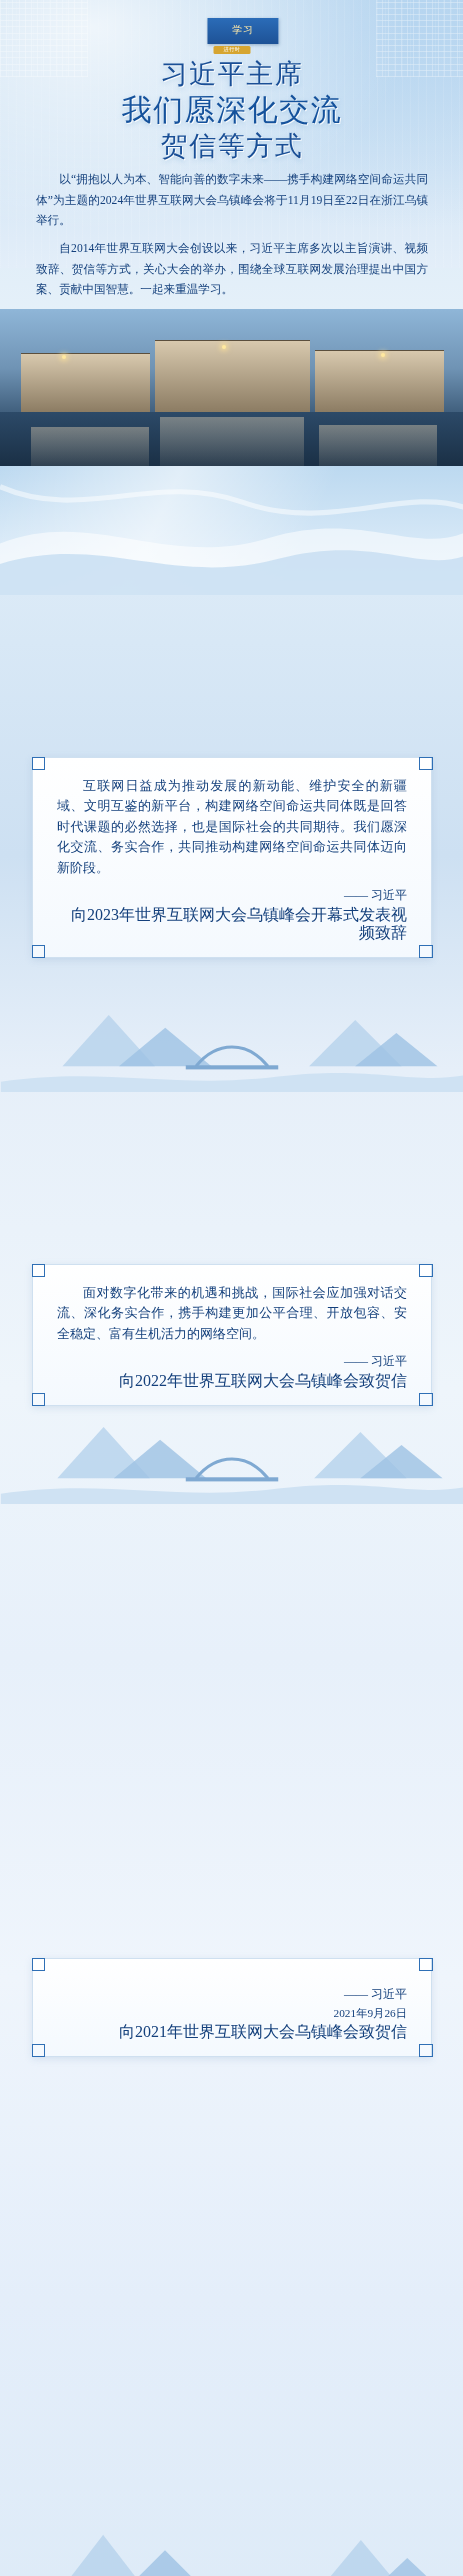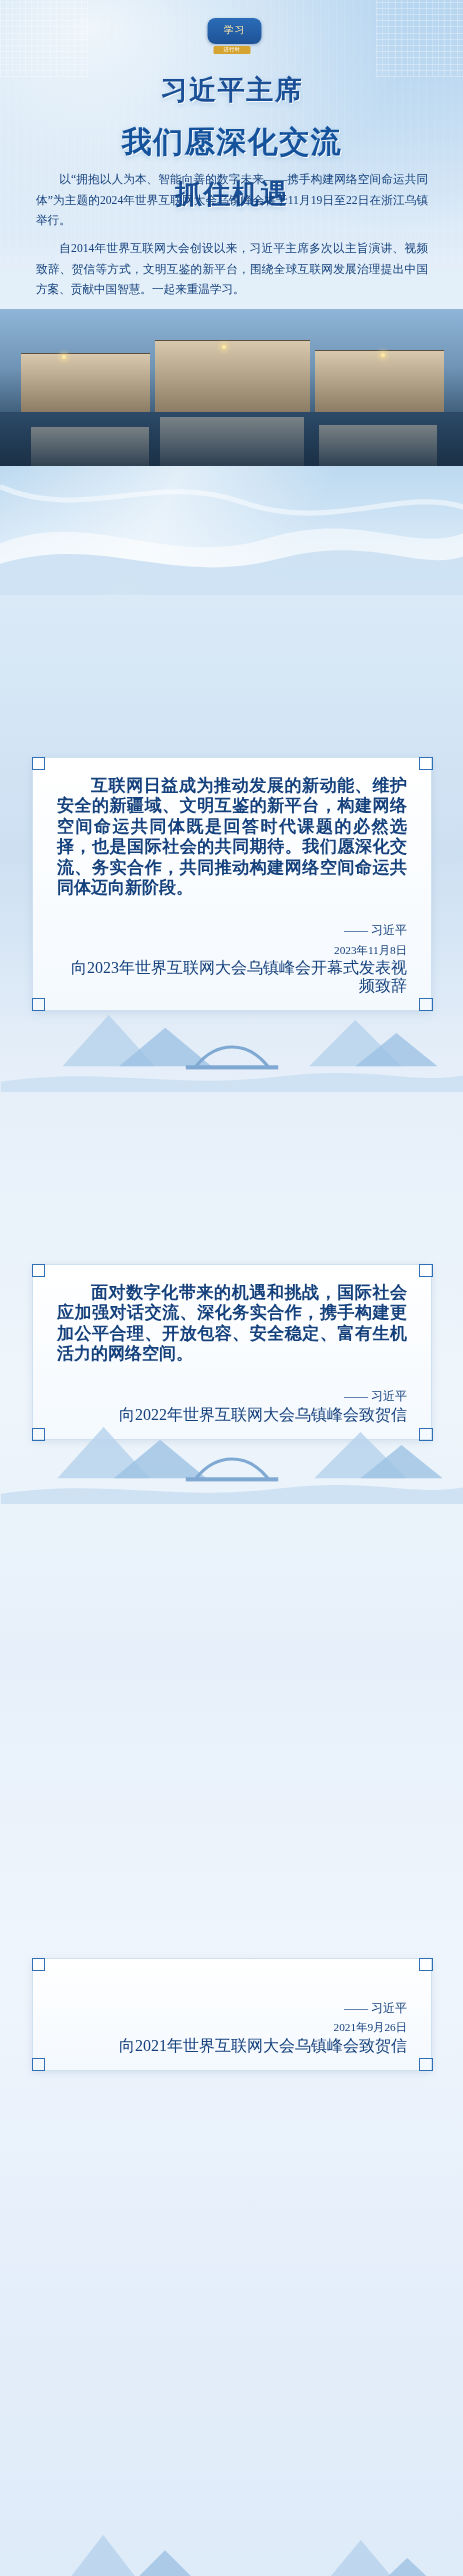--- a/index.html
+++ b/index.html
@@ -52,44 +52,43 @@
       linear-gradient(180deg, #bcd9f0 0%, #d6e8f7 60%, #e6f1fa 100%);
   }
   .ribbon svg { position:absolute; bottom:0; left:0; }
 
   
   .logo {
     position:absolute; left:50%; transform:translateX(-50%); top:17.5px;
     width:49px; height:36px;
   }
   .logo .badge {
-    width:54px; height:26px; border-radius:8px;
+    width:71px; height:26px; border-radius:0;
     background: linear-gradient(180deg,#2b6cb8,#1e5296);
     display:flex; align-items:center; justify-content:center;
     color:#ffe9a8; font-size:9.8px; letter-spacing:1px;
     font-family:"Liberation Serif", serif;
     box-shadow:0 1px 3.1px rgba(20,60,110,.35);
   }
   .logo .tag {
     margin:2.1px auto 0; width:37px; height:8.2px; border-radius:1.5px;
     background:#d6a531; color:#fff; font-size:5.2px;
     display:flex; align-items:center; justify-content:center; letter-spacing:0.5px;
   }
 
   .title-wrap {
     position:absolute; top:58px; left:0; right:0; text-align:center;
   }
   .title-line {
     display:block;
     font-family:"Liberation Serif","DejaVu Serif",serif;
-    font-weight:bold;
+    font-weight:normal;
     color:#1a4f96;
     text-shadow: 1px 1px 0 rgba(255,255,255,.85), 0 1.5px 5.2px rgba(120,170,215,.45);
     letter-spacing: 1.5px;
-    margin-top: 16px;
   }
   .t1 { font-size:27px; line-height:33px; }
   .t2 { font-size:30px; line-height:38px; color:#15529c; }
   .t3 { font-size:27px; line-height:34px; }
 
   
   .intro {
     position:absolute; left:36px; width:392px; top:170px;
     color:#14407c;
     font-size:11.6px; line-height:20.6px;
@@ -130,24 +129,24 @@
   }
   .card .corner {
     position:absolute; width:13.4px; height:13.4px; border:1.5px solid #2f6fb5;
   }
   .c-tl { top:-1.5px; left:-1.5px; border-right:none; border-bottom:none; }
   .c-tr { top:-1.5px; right:-1.5px; border-left:none; border-bottom:none; }
   .c-bl { bottom:-1.5px; left:-1.5px; border-right:none; border-top:none; }
   .c-br { bottom:-1.5px; right:-1.5px; border-left:none; border-top:none; }
 
   .card .body {
-    color:#14407c; font-size:17px; line-height:20.6px; text-align:justify; text-indent:2em;font-weight:bold;
+    color:#14407c; font-size:13px; line-height:20.6px; text-align:justify; text-indent:2em;
   }
   .card .speaker {
-    margin-top:22px; text-align:right; color:#14407c; font-size:12px; line-height:19.6px;
+    margin-top:8px; text-align:right; color:#14407c; font-size:12px; line-height:19.6px;
   }
   .card .date {
     text-align:right; color:#14407c; font-size:11.3px; line-height:18.5px;
   }
   .card .occasion {
     text-align:right; color:#14407c; font-size:16px; line-height:17.5px;
   }
 
   
   .scenic { position:absolute; left:0; width:464px; height:113px; }
@@ -163,26 +162,26 @@
   <div class="corner-pattern corner-right"></div>
 
   <div class="logo">
     <div class="badge">学习</div>
     <div class="tag">进行时</div>
   </div>
 
   <div class="title-wrap">
     <span class="title-line t1">习近平主席</span>
     <span class="title-line t2">我们愿深化交流</span>
-    <span class="title-line t3">抓住机遇</span>
+    <span class="title-line t3">贺信等方式</span>
   </div>
 
   <div class="intro">
     <p>以“拥抱以人为本、智能向善的数字未来——携手构建网络空间命运共同体”为主题的2024年世界互联网大会乌镇峰会将于11月19日至22日在浙江乌镇举行。</p>
-    <p>自2014年世界互联网大会创设以来，习近平主席多次以主旨演讲、视频致辞、贺信等方式，文明互鉴的新平台，围绕全球互联网发展治理提出中国方案、贡献中国智慧。一起来重温学习。</p>
+    <p>自2014年世界互联网大会创设以来，习近平主席多次以主旨演讲、视频致辞、贺信等方式，关心大会的举办，围绕全球互联网发展治理提出中国方案、贡献中国智慧。一起来重温学习。</p>
   </div>
 
   <div class="hero" style="top:309px;">
     <div class="sky"></div>
     <div class="bldg" style="left:20.6px; width:129px; height:59px;"></div>
     <div class="bldg" style="left:155px; width:155px; height:72px;"></div>
     <div class="bldg" style="left:315px; width:129px; height:62px;"></div>
     <div class="water"></div>
     <div class="refl" style="left:31px; width:118px; height:52px;"></div>
     <div class="refl" style="left:160px; width:144px; height:62px;"></div>
@@ -200,21 +199,20 @@
     </svg>
   </div>
 
   <div class="card" style="top:757px;">
     <span class="corner c-tl"></span>
     <span class="corner c-tr"></span>
     <span class="corner c-bl"></span>
     <span class="corner c-br"></span>
     <div class="body">互联网日益成为推动发展的新动能、维护安全的新疆域、文明互鉴的新平台，构建网络空间命运共同体既是回答时代课题的必然选择，也是国际社会的共同期待。我们愿深化交流、务实合作，共同推动构建网络空间命运共同体迈向新阶段。</div>
     <div class="speaker">—— 习近平</div>
-    <div class="date">2023年11月8日</div>
     <div class="occasion">向2023年世界互联网大会乌镇峰会开幕式发表视频致辞</div>
   </div>
 
   <div class="scenic" style="top:979px;">
     <svg width="464" height="113" viewBox="0 0 900 220">
       <path d="M120,170 L210,70 L300,170 Z" fill="#b9d4ec" opacity=".85"></path>
       <path d="M230,170 L320,95 L410,170 Z" fill="#9dc2e4" opacity=".8"></path>
       <path d="M600,170 L690,80 L780,170 Z" fill="#b9d4ec" opacity=".85"></path>
       <path d="M690,170 L770,105 L850,170 Z" fill="#9dc2e4" opacity=".8"></path>
       <path d="M380,170 C420,120 480,120 520,170" stroke="#7fa9d2" stroke-width="6" fill="none"></path>

